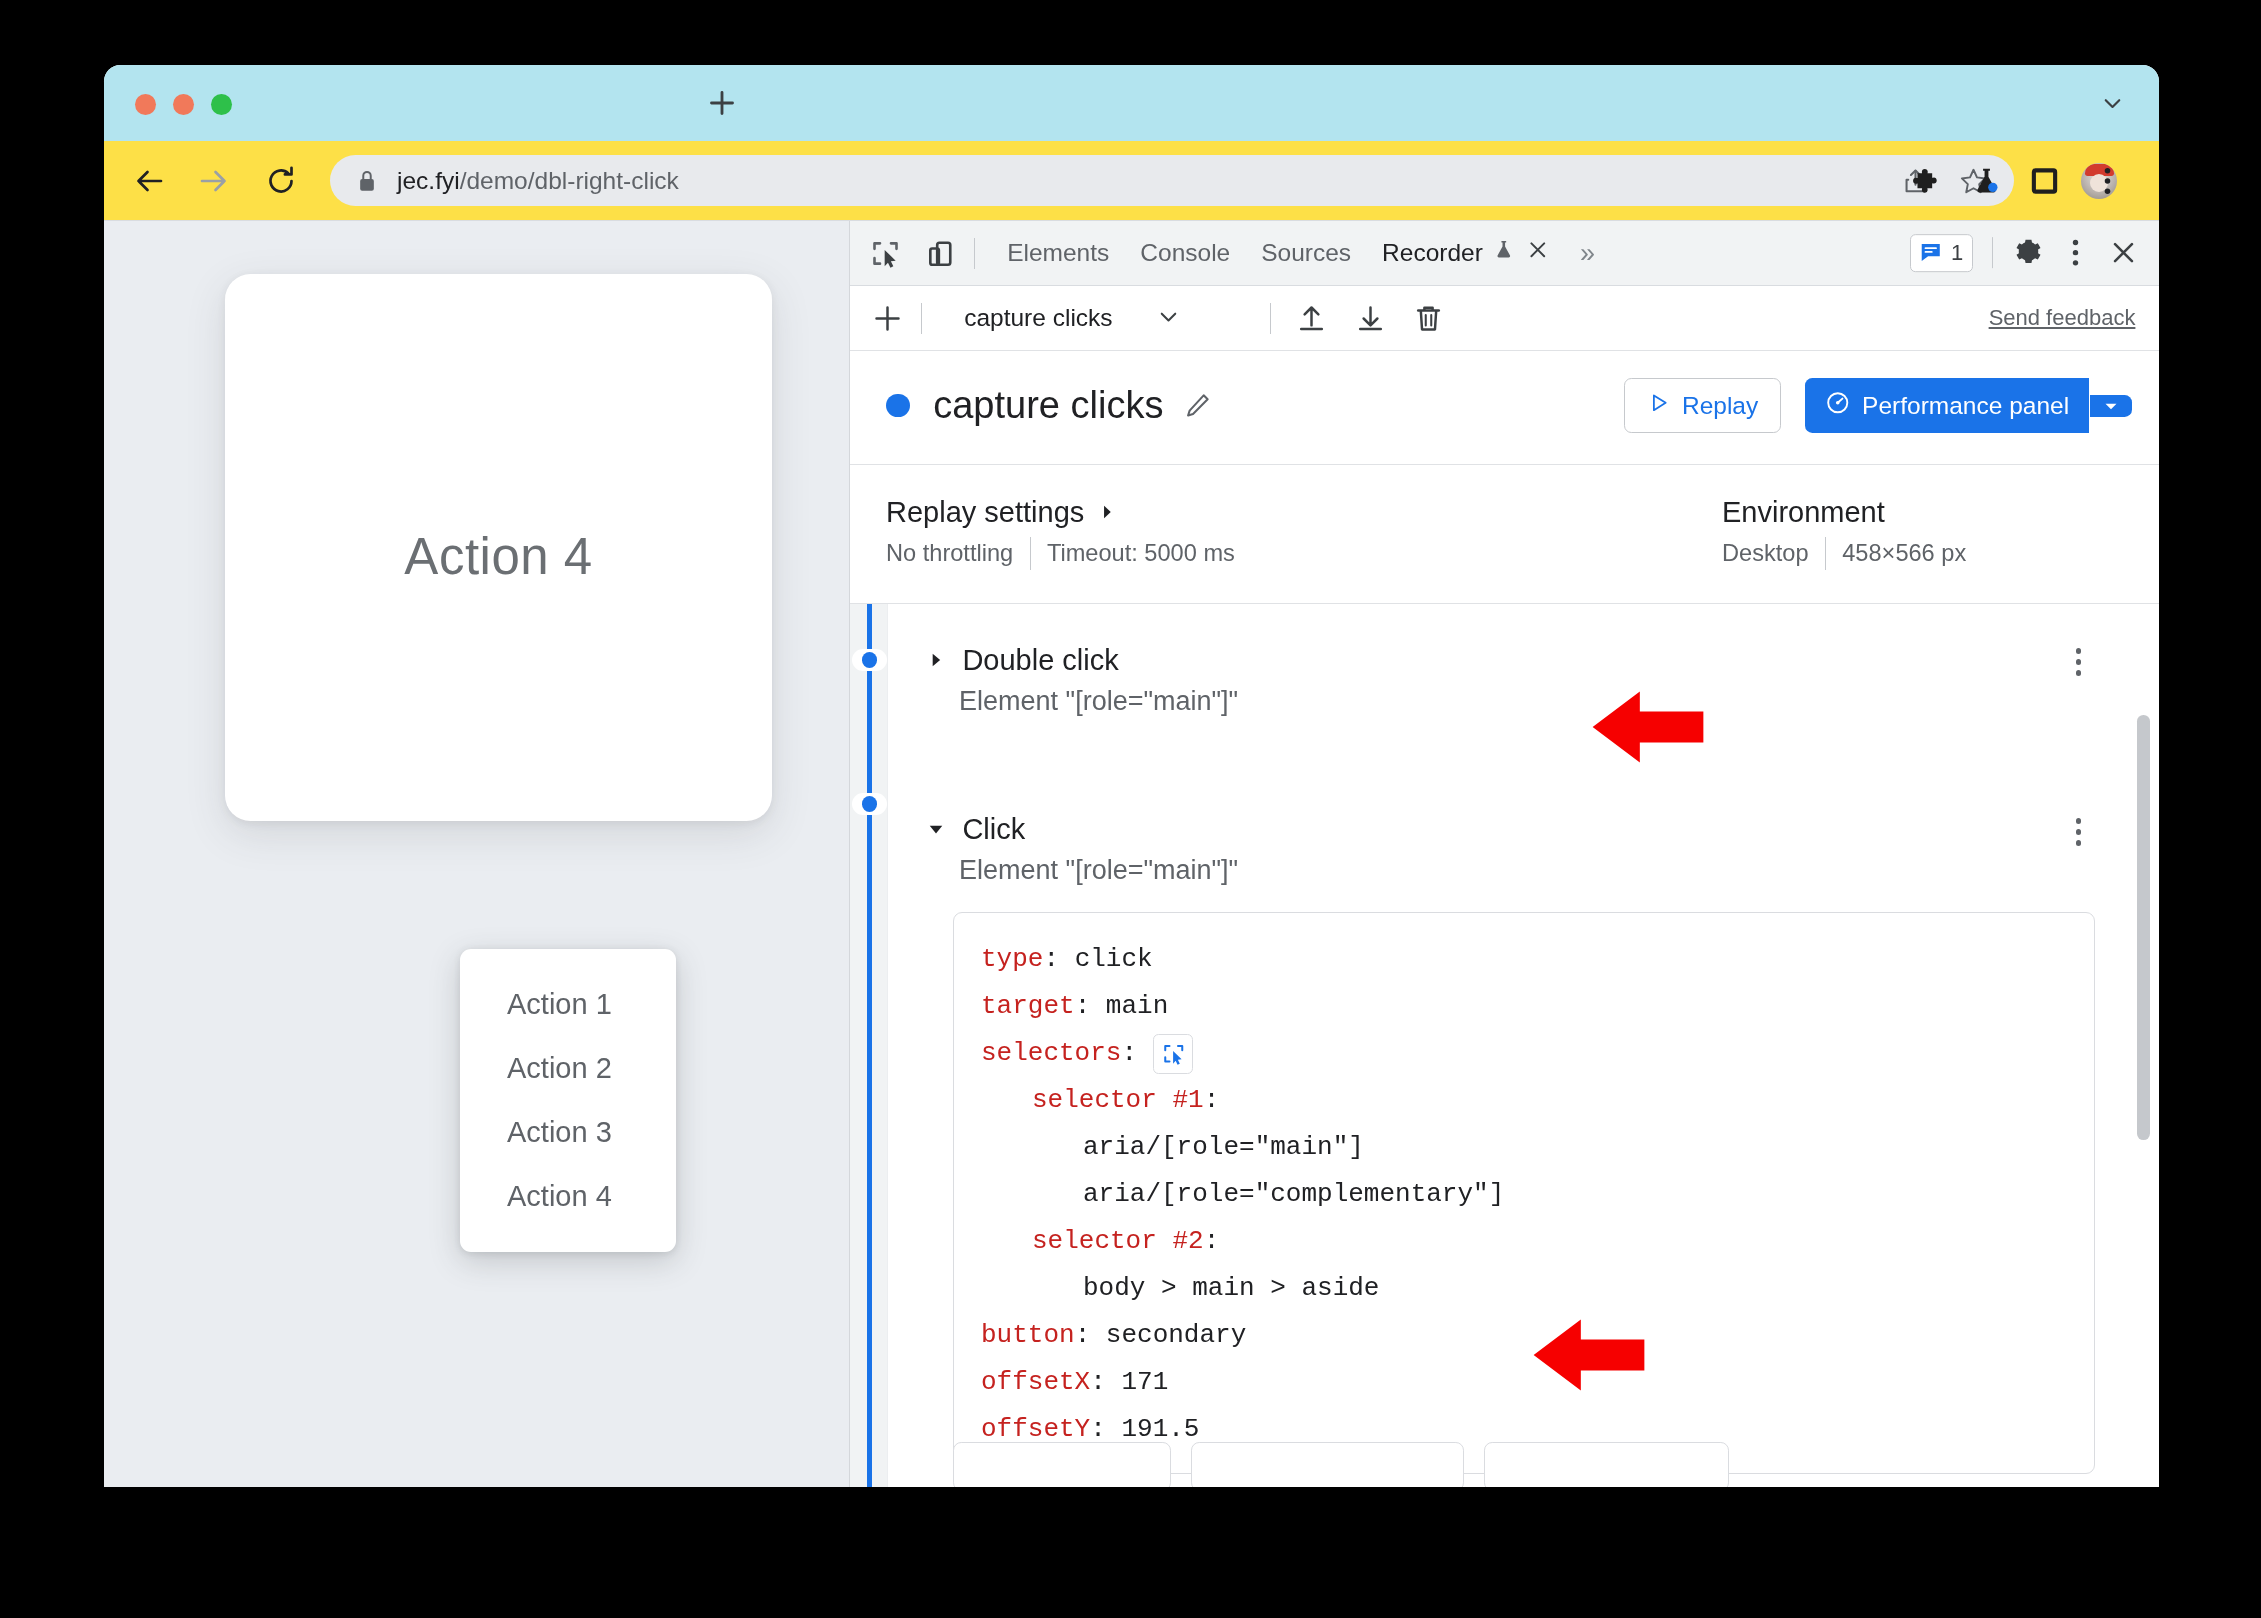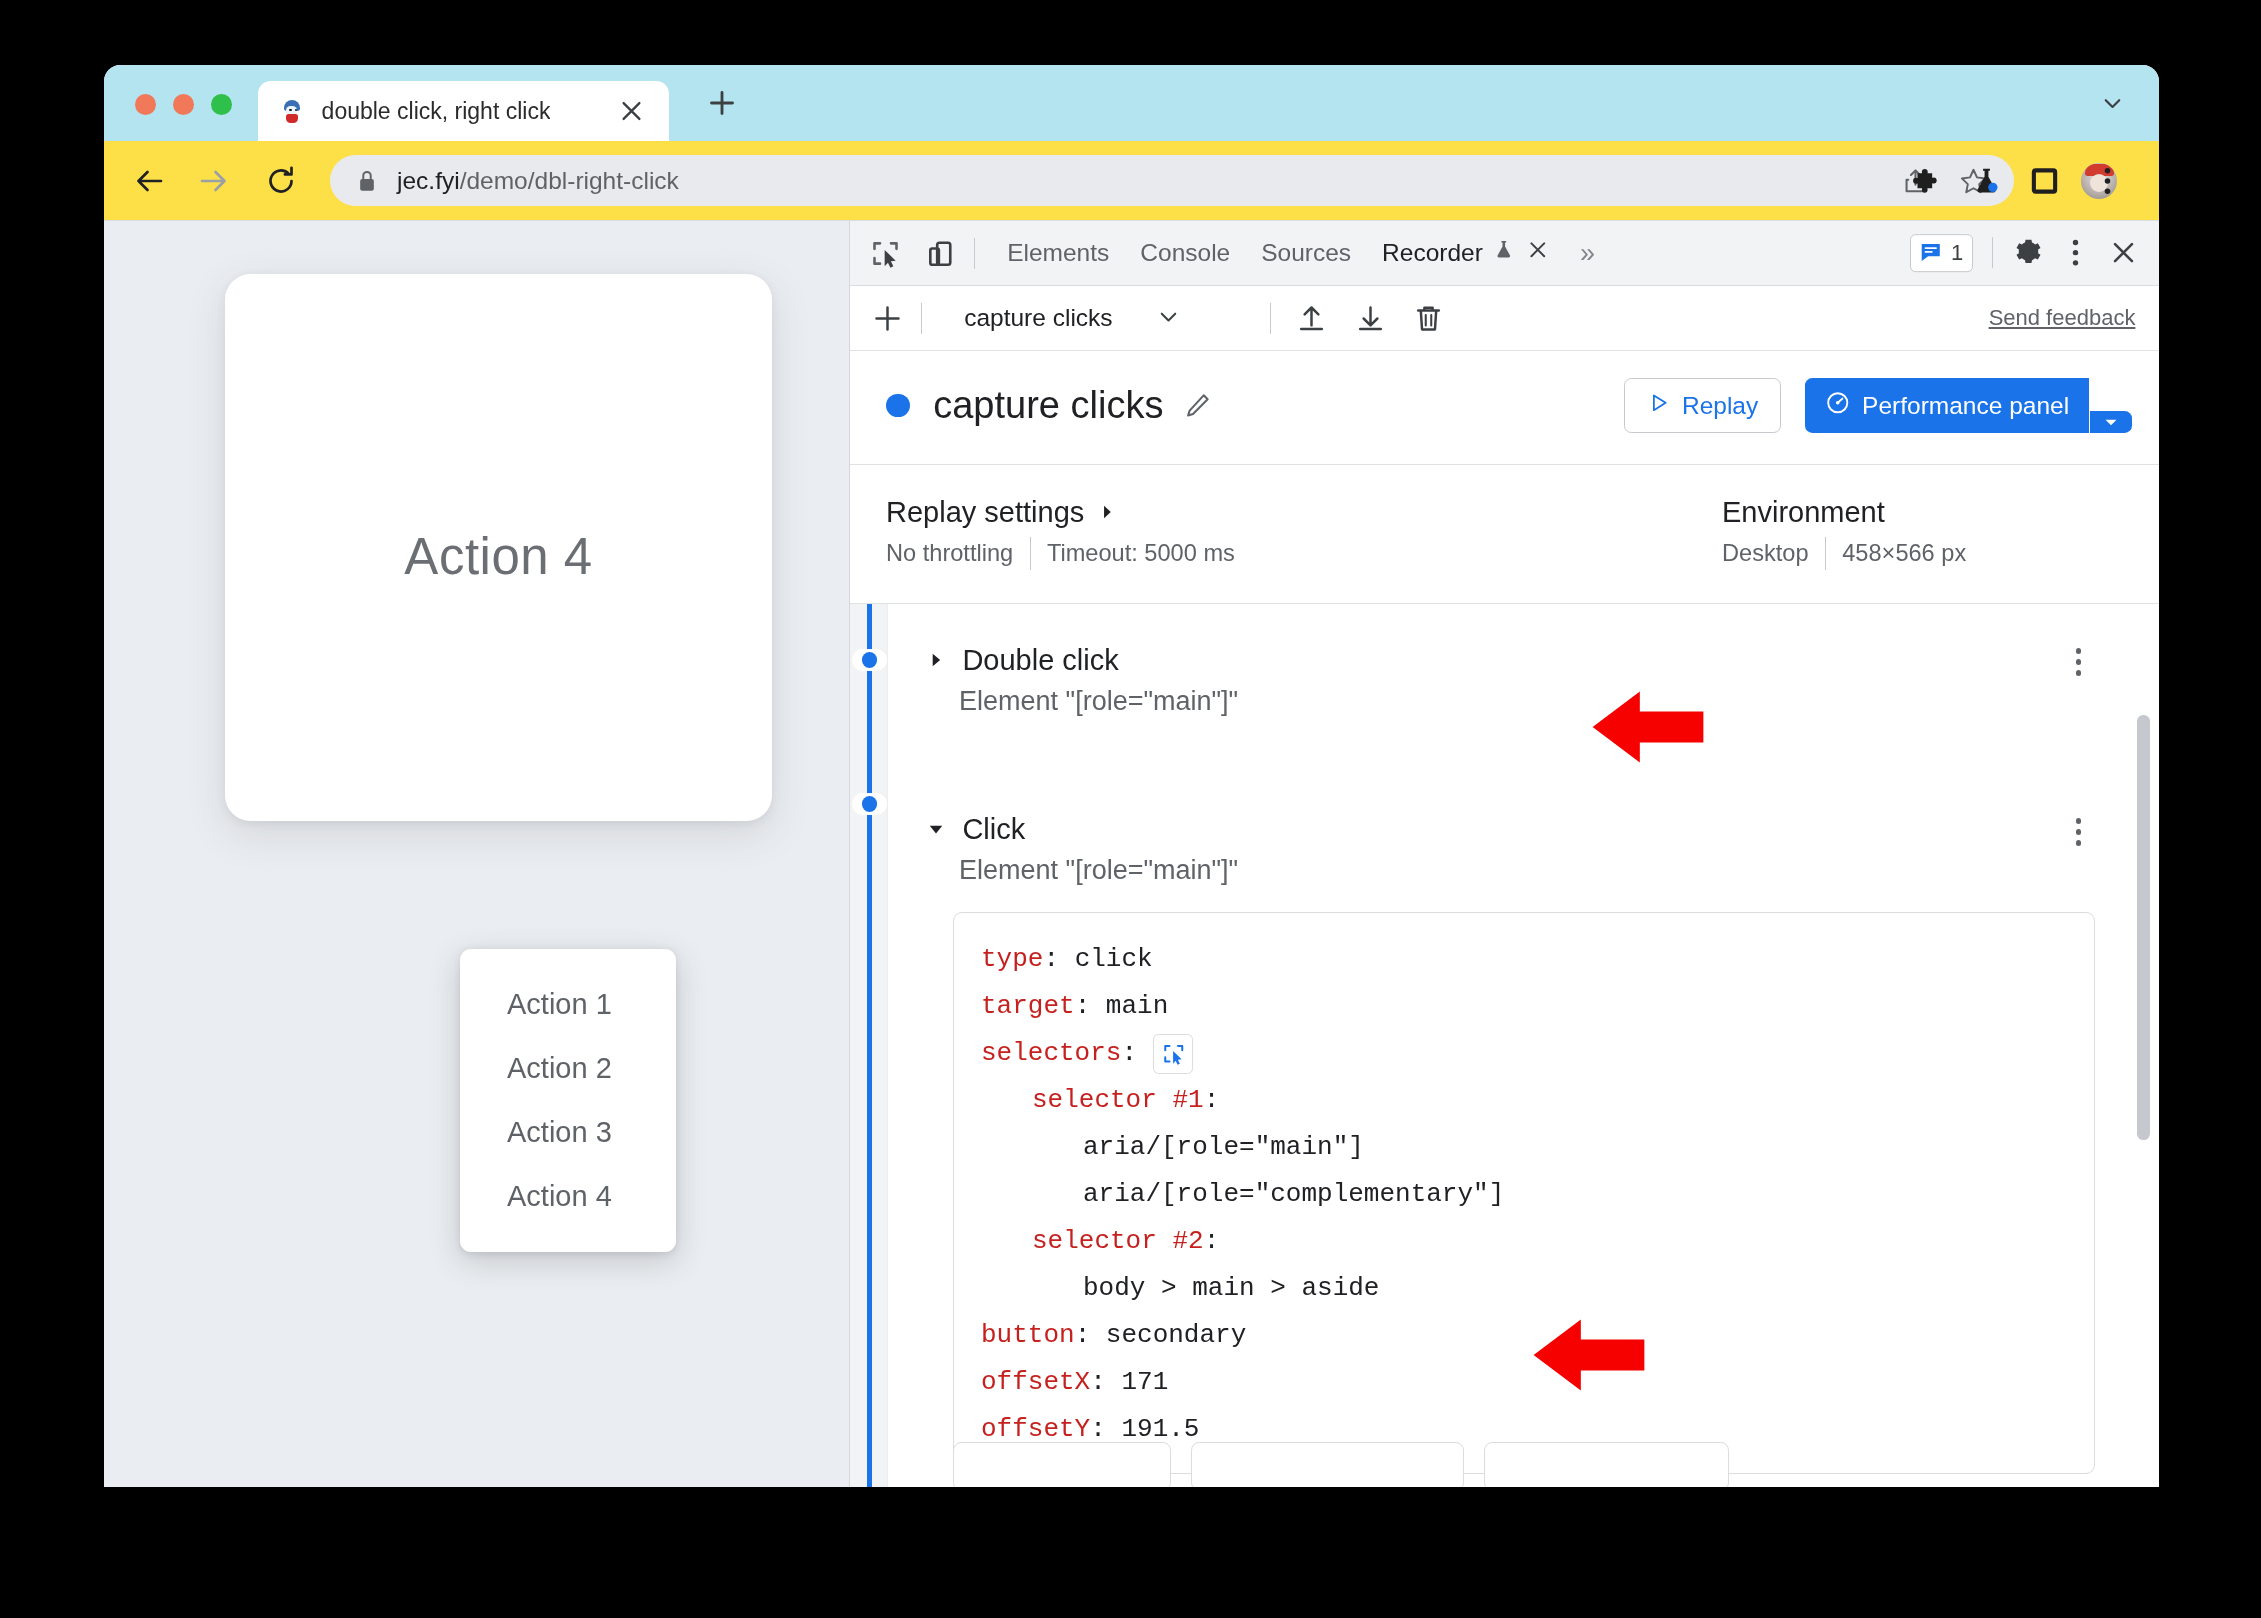--- a/index.html
+++ b/index.html
@@ -281,21 +281,21 @@
     margin-left: auto; display: flex; align-items: center; gap: 23.6px;
   }
   #btn-replay {
     display: flex; align-items: center; gap: 11px;
     height: 55px; padding: 0 22px;
     border: 0.9px solid #c6c9cd; border-radius: 7.3px;
     background: #fff; color: #1a73e8; font-size: 24.5px;
     cursor: pointer; white-space: nowrap;
     font-family: "Liberation Sans", sans-serif;
   }
-  #btn-perf-group { display: flex; align-items: flex-end; }
+  #btn-perf-group { display: flex; align-items: center; }
   #btn-perf {
     display: flex; align-items: center; gap: 11.8px;
     height: 55px; padding: 0 20px 0 20px;
     background: #1a73e8; color: #fff; font-size: 24.5px;
     border: none; border-radius: 7.3px 0 0 7.3px; cursor: pointer; white-space: nowrap;
     font-family: "Liberation Sans", sans-serif;
   }
   #btn-perf-split {
     width: 0.9px; background: rgba(255,255,255,.45); margin: 7.3px 0;
   }
@@ -415,35 +415,20 @@
 </head>
 <body>
 
 <div id="window">
 
   <div id="tabstrip">
     <div class="traffic tl-red"></div>
     <div class="traffic tl-amber"></div>
     <div class="traffic tl-green"></div>
 
-    <div id="tab">
-      <div id="tab-favicon">
-        <div class="fav-head"></div>
-        <div class="fav-face"></div>
-        <div class="fav-eye-l"></div>
-        <div class="fav-eye-r"></div>
-        <div class="fav-body"></div>
-      </div>
-      <div id="tab-title">double click, right click</div>
-      <div id="tab-close">
-        <svg width="27" height="27" viewBox="0 0 24 24">
-            <path d="M5 5 L19 19 M19 5 L5 19" stroke="#3c4043" stroke-width="2.1" fill="none" stroke-linecap="round"></path>
-          </svg>
-      </div>
-    </div>
 
     <div id="newtab">
       <svg width="36" height="36" viewBox="0 0 24 24">
           <path d="M12 5 V19 M5 12 H19" stroke="#3c4043" stroke-width="1.9" stroke-linecap="round"></path>
         </svg>
     </div>
 
     <div id="tabstrip-chevron">
       <svg width="27" height="27" viewBox="0 0 24 24">
           <path d="M6 9.5 L12 15.5 L18 9.5" stroke="#3c4043" stroke-width="1.9" fill="none" stroke-linecap="round" stroke-linejoin="round"></path>

